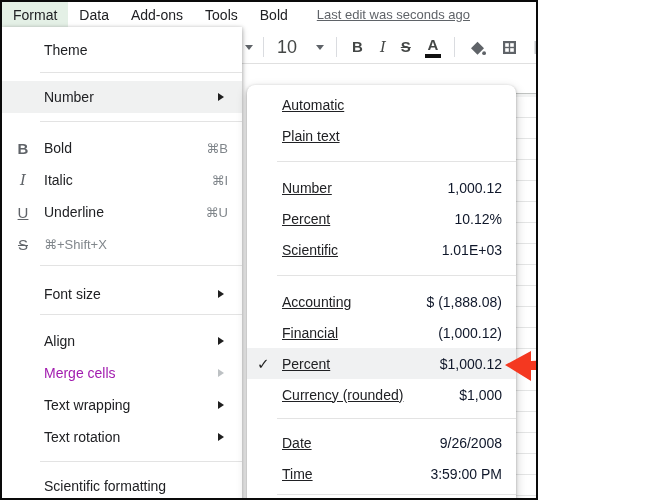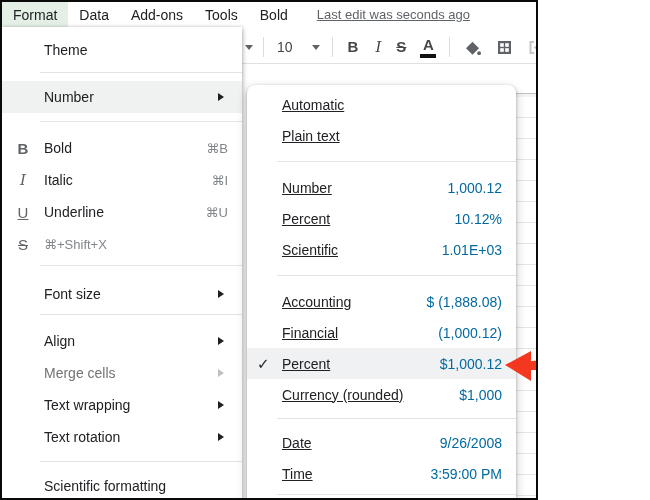--- a/index.html
+++ b/index.html
@@ -50,42 +50,42 @@
   .mrow { height:32px; display:flex; align-items:center; padding-right:14px; }
   .mrow.tall { height:34px; }
   .mrow.hl { background:#f0f1f1; }
   .mi-icon { width:42px; flex:0 0 42px; display:flex; justify-content:center; align-items:center;
              font-size:15px; color:#5f6368; }
   .gi-b { font-weight:700; }
   .gi-i { font-style:italic; font-family:"DejaVu Serif","Liberation Serif",serif; }
   .gi-u { text-decoration:underline; }
   .gi-s { text-decoration:line-through; }
   .mi-label { flex:1; }
-  .mi-label.dis { color:#737373; }
+  .mi-label.dis { color:#a21caf; }
   .mi-shortcut { color:#80868b; font-size:13px; }
   .mi-arrow { width:0; height:0; border-top:4px solid transparent; border-bottom:4px solid transparent;
               border-left:6px solid #1f1f1f; margin-right:4px; }
   .mi-arrow.dis { border-left-color:#bdc1c4; }
   .mdiv { height:1px; background:#e3e3e3; margin-left:38px; }
   .d1 { margin-top:5px;  margin-bottom:8px; }
   .d2 { margin-top:8px;  margin-bottom:10px; }
   .d3 { margin-top:5px;  margin-bottom:12px; }
   .d4 { margin-top:4px;  margin-bottom:10px; }
   .d5 { margin-top:8px;  margin-bottom:8px; }
 
   
   .num-panel { position:absolute; left:245px; top:83px; width:269px; height:420px; background:#fff;
                border-radius:8px 8px 0 0;
                box-shadow:0 1px 3px rgba(0,0,0,.3), 0 4px 10px 2px rgba(0,0,0,.15);
                z-index:6; padding-top:4px; font-size:14px; color:#202124; }
   .srow { height:31px; display:flex; align-items:center; padding-right:14px; }
   .srow.hl { background:#f0f1f2; }
   .s-check { width:35px; flex:0 0 35px; padding-left:10px; font-size:15px; color:#1f1f1f; }
   .s-label { flex:1;text-decoration:underline; }
-  .s-value { color:#0369a1; }
+  .s-value { color:#0f172a; }
   .sdiv { height:1px; background:#e3e3e3; margin:10px 0 10px 30px; }
   .sdiv.sm { margin:8px 0 8px 30px; }
   .sdiv.last { margin:5px 0 0 30px; }
 
   
   .anno { position:absolute; left:498px; top:343px; z-index:20; }
 </style>
 </head>
 <body>
 
@@ -96,21 +96,21 @@
     <span class="mb-item">Data</span>
     <span class="mb-item">Add-ons</span>
     <span class="mb-item">Tools</span>
     <span class="mb-item">Bold</span>
     <span class="mb-status">Last edit was seconds ago</span>
   </div>
 
   <div class="toolbar">
     <span class="caret" style="margin-left:2px"></span>
     <span class="tb-sep" style="margin-left:10px"></span>
-    <span class="tb-letter" style="margin-left:13px; font-size:14px">10</span>
+    <span class="tb-letter" style="margin-left:13px; font-size:18px">10</span>
     <span class="caret" style="margin-left:19px"></span>
     <span class="tb-sep" style="margin-left:12px"></span>
     <span class="tb-letter tb-b" style="margin-left:15px">B</span>
     <span class="tb-letter tb-i" style="margin-left:17px">I</span>
     <span class="tb-letter tb-s" style="margin-left:15px">S</span>
     <span class="tb-a-wrap" style="margin-left:14px">
       <span class="tb-a">A</span>
       <span class="tb-a-bar"></span>
     </span>
     <span class="tb-sep" style="margin-left:13px"></span>

